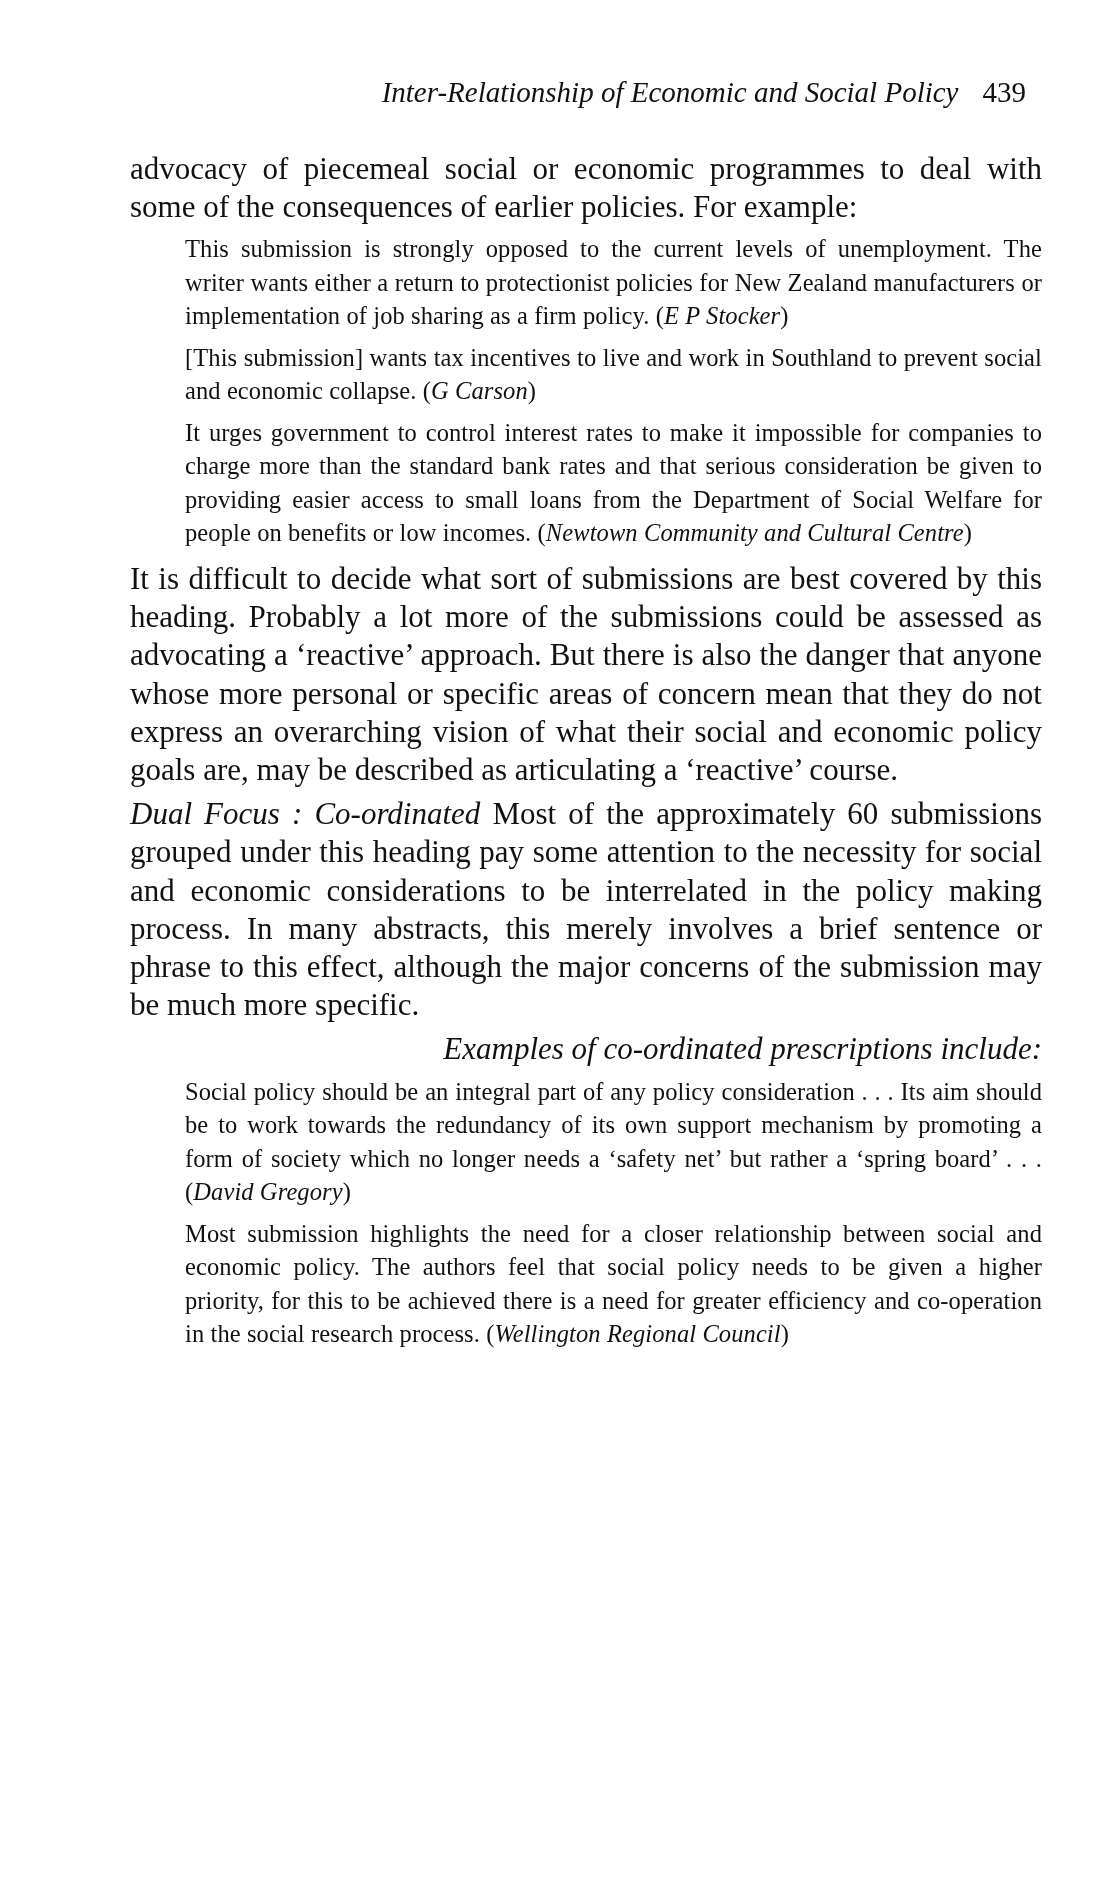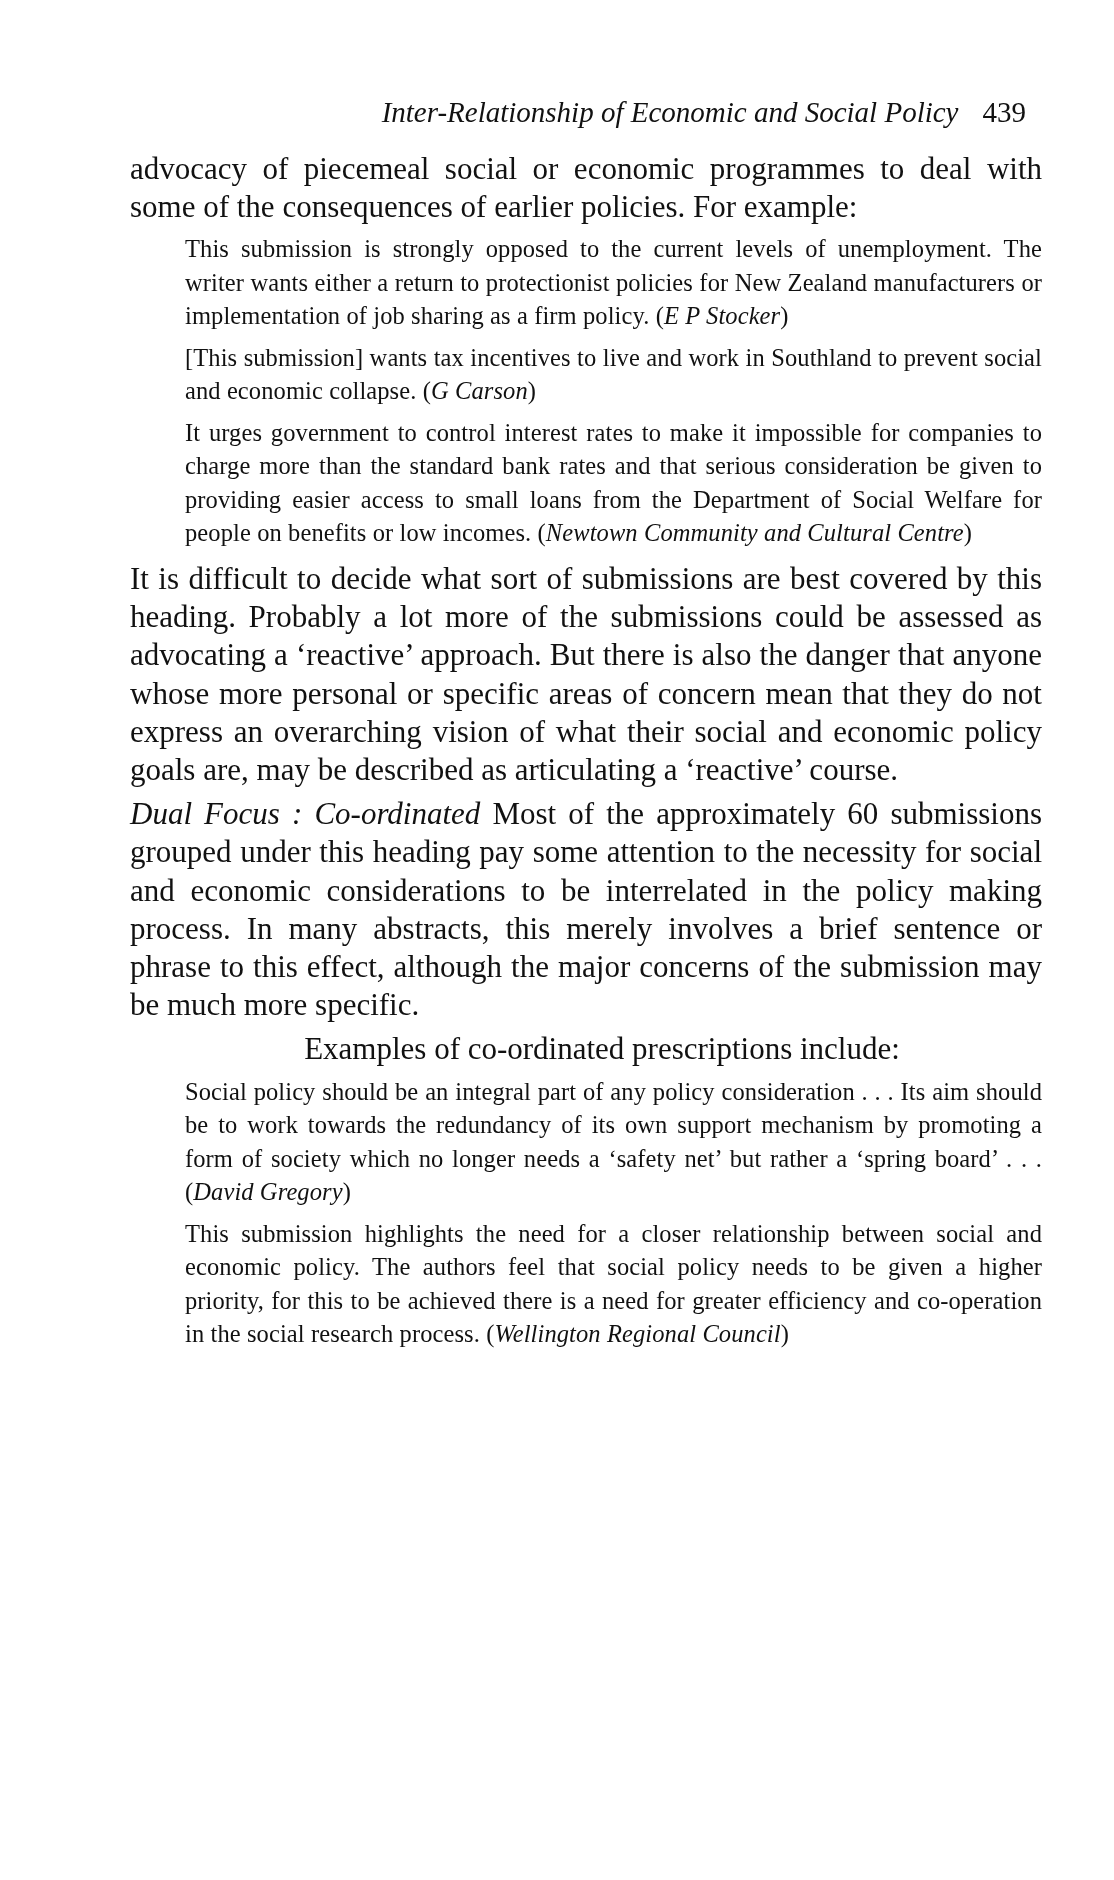--- a/index.html
+++ b/index.html
@@ -1,25 +1,25 @@
 <!DOCTYPE html>
 <html><head>
 <meta charset="utf-8">
 <style>
   html, body { margin: 0; padding: 0; background: #ffffff; }
   body { width: 1114px; height: 1880px; position: relative; overflow: hidden; color: #111; }
   .page { position: absolute; left: 114px; top: 0; width: 912px; font-family: "Liberation Serif", "DejaVu Serif", serif; }
-  .running-head { position: absolute; top: 96px; right: 0; font-size: 29px; white-space: nowrap; margin-left: 38px; }
+  .running-head { position: absolute; top: 76px; right: 0; font-size: 29px; white-space: nowrap; margin-left: 38px; }
   .running-head .title { font-style: italic; }
   .running-head .folio { margin-left: 24px; }
   .body-text { position: absolute; top: 150px; left: 16px; width: 912px; }
   p { margin: 0; text-align: justify; }
   .para { font-size: 31px; line-height: 38.2px; margin-bottom: 6px; }
   .para.last { margin-bottom: 0; }
-  .para.indent { text-indent: 32px; text-align: center; }
+  .para.indent { text-indent: 32px; text-align: right; font-style: italic; }
   .quote { margin-left: 55px; font-size: 24.5px; line-height: 33.5px; margin-bottom: 8px; letter-spacing: 0.1px; }
   .quote.first { margin-top: 2px; }
   .quote.last { margin-bottom: 10px; }
   .it { font-style: italic; }
 </style>
 </head>
 <body>
 
 <div class="page">
   <div class="running-head">
@@ -36,17 +36,17 @@
     <p class="quote last"><span>It urges government to control interest rates to make it impossible for companies to charge more than the standard bank rates and that serious consideration be given to providing easier access to small loans from the Department of Social Welfare for people on benefits or low incomes.</span> (<span class="it">Newtown Community and Cultural Centre</span>)</p>
 
     <p class="para"><span>It is difficult to decide what sort of submissions are best covered by this heading. Probably a lot more of the submissions could be assessed as advocating a ‘reactive’ approach. But there is also the danger that anyone whose more personal or specific areas of concern mean that they do not express an overarching vision of what their social and economic policy goals are, may be described as articulating a ‘reactive’ course.</span></p>
 
     <p class="para"><span class="it">Dual Focus : Co-ordinated</span> <span>Most of the approximately 60 submissions grouped under this heading pay some attention to the necessity for social and economic considerations to be interrelated in the policy making process. In many abstracts, this merely involves a brief sentence or phrase to this effect, although the major concerns of the submission may be much more specific.</span></p>
 
     <p class="para indent"><span>Examples of co-ordinated prescriptions include:</span></p>
 
     <p class="quote first"><span>Social policy should be an integral part of any policy consideration . . . Its aim should be to work towards the redundancy of its own support mechanism by promoting a form of society which no longer needs a ‘safety net’ but rather a ‘spring board’ . . .</span> (<span class="it">David Gregory</span>)</p>
 
-    <p class="quote"><span>This submission highlights the need for a closer relationship between social and economic policy. The authors feel that social policy needs to be given a higher priority, for this to be achieved there is a need for greater efficiency and co-operation in the social research process.</span> (<span class="it">Wellington Regional Council</span>)</p>
+    <p class="quote"><span>Most submission highlights the need for a closer relationship between social and economic policy. The authors feel that social policy needs to be given a higher priority, for this to be achieved there is a need for greater efficiency and co-operation in the social research process.</span> (<span class="it">Wellington Regional Council</span>)</p>
 
 
   </div>
 </div>
 
 </body></html>

